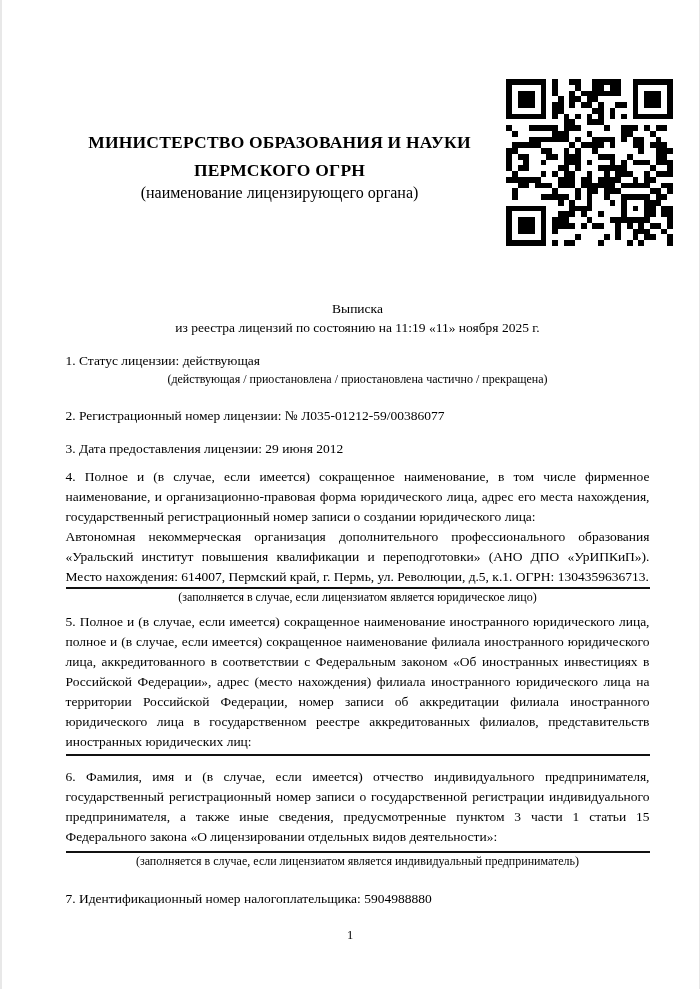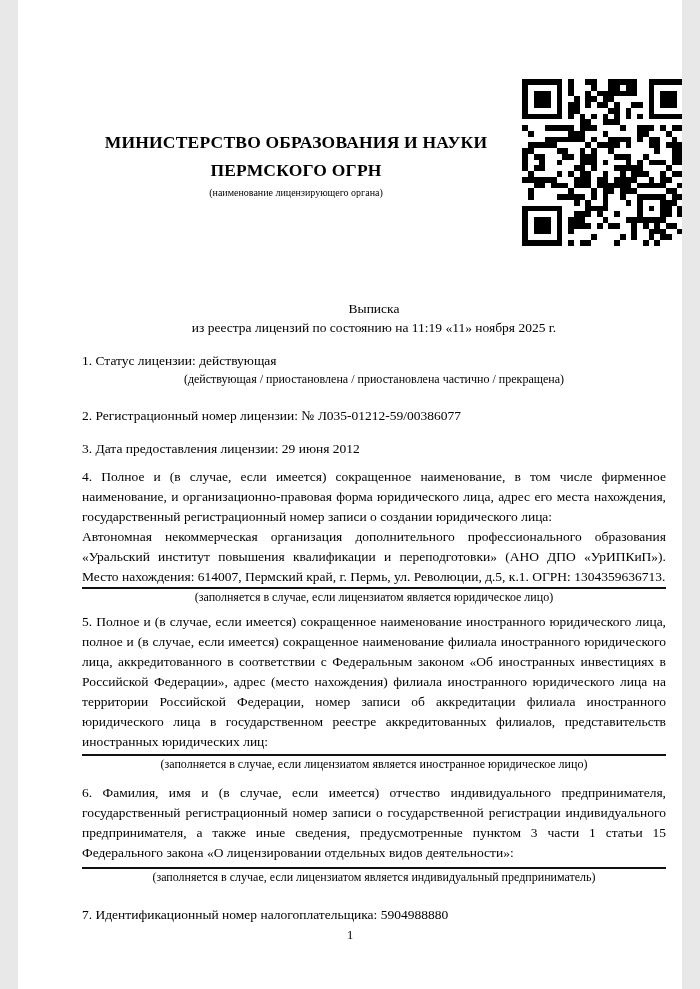--- a/index.html
+++ b/index.html
@@ -9,20 +9,21 @@
   }
   .page {
     position: relative;
     width: 664px;
     height: 989px;
     margin: 0 auto;
     background: #ffffff;
     color: #000000;
     font-family: "Liberation Serif", "DejaVu Serif", serif;
     overflow: hidden;
+    padding-left: 33px;
   }
   .qr-wrap {
     position: absolute;
     left: 504px;
     top: 79px;
     width: 167px;
     height: 167px;
   }
   .qr-wrap svg { display: block; width: 167px; height: 167px; }
   .header-block {
@@ -32,21 +33,21 @@
     width: 428px;
     text-align: center;
   }
   .ministry-line {
     font-size: 17.5px;
     font-weight: bold;
     line-height: 28px;
     letter-spacing: 0.2px;
   }
   .ministry-caption {
-    font-size: 10px;
+    font-size: 16px;
     line-height: 16px;
     margin-top: 1px;
   }
   .content {
     position: absolute;
     left: 64px;
     top: 0;
     width: 584px;
     font-size: 13.5px;
     line-height: 20px;
@@ -537,21 +538,20 @@
 
     <div class="item-simple m-item3">3. Дата предоставления лицензии: 29 июня 2012</div>
 
     <div class="para m-item4">4. Полное и (в случае, если имеется) сокращенное наименование, в том числе фирменное наименование, и организационно-правовая форма юридического лица, адрес его места нахождения, государственный регистрационный номер записи о создании юридического лица:</div>
     <div class="para">Автономная некоммерческая организация дополнительного профессионального образования «Уральский институт повышения квалификации и переподготовки» (АНО ДПО «УрИПКиП»). Место нахождения: 614007, Пермский край, г. Пермь, ул. Революции, д.5, к.1. ОГРН: 1304359636713.</div>
     <div class="rule rule-tight"></div>
     <div class="note">(заполняется в случае, если лицензиатом является юридическое лицо)</div>
 
     <div class="para m-item5">5. Полное и (в случае, если имеется) сокращенное наименование иностранного юридического лица, полное и (в случае, если имеется) сокращенное наименование филиала иностранного юридического лица, аккредитованного в соответствии с Федеральным законом «Об иностранных инвестициях в Российской Федерации», адрес (место нахождения) филиала иностранного юридического лица на территории Российской Федерации, номер записи об аккредитации филиала иностранного юридического лица в государственном реестре аккредитованных филиалов, представительств иностранных юридических лиц:</div>
     <div class="rule rule-gap2"></div>
-    <div class="note">(заполняется в случае, если лицензиатом является иностранное юридическое лицо)</div>
 
     <div class="para m-item6">6. Фамилия, имя и (в случае, если имеется) отчество индивидуального предпринимателя, государственный регистрационный номер записи о государственной регистрации индивидуального предпринимателя, а также иные сведения, предусмотренные пунктом 3 части 1 статьи 15 Федерального закона «О лицензировании отдельных видов деятельности»:</div>
     <div class="rule rule-gap4"></div>
     <div class="note">(заполняется в случае, если лицензиатом является индивидуальный предприниматель)</div>
 
     <div class="item-simple m-item7">7. Идентификационный номер налогоплательщика: 5904988880</div>
 
   </div>
 
   <div class="page-number">1</div>

